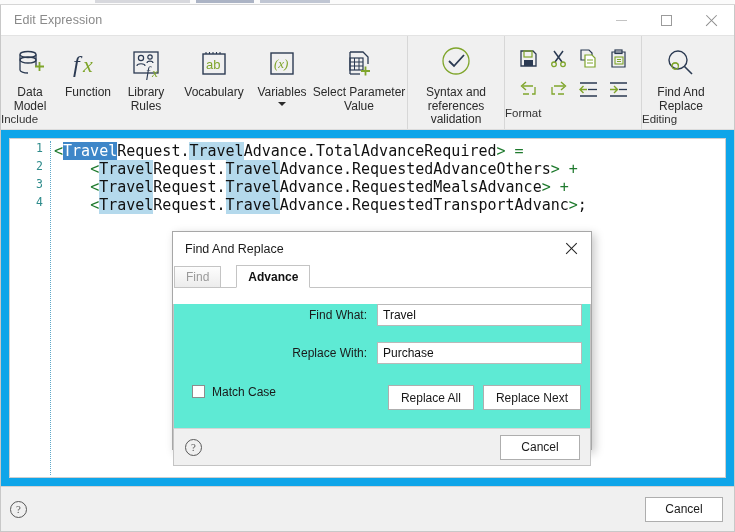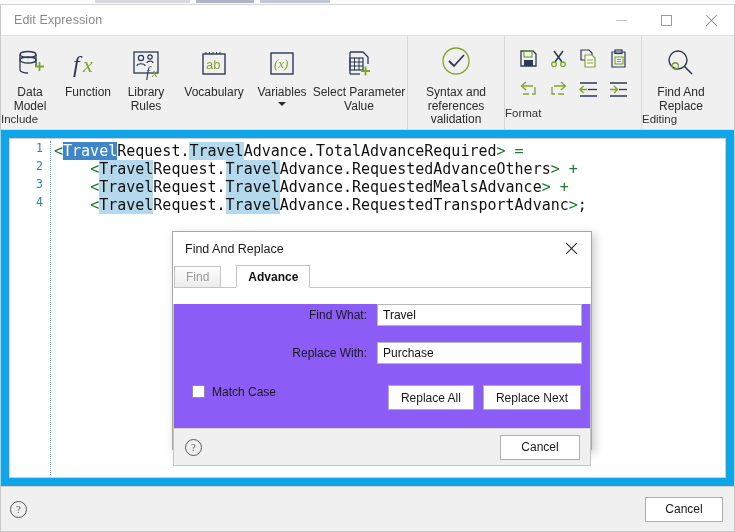--- a/index.html
+++ b/index.html
@@ -314,21 +314,21 @@
     color: #111111;
     font-weight: bold;
     height: 23px;
   }
 
   .modal-body {
     position: relative;
     height: 124px;
     border-left: 1px solid #c4c4c4;
     border-right: 1px solid #c4c4c4;
-    background: #8b5cf6;
+    background: #5eead4;
   }
   .field-row {
     display: flex;
     align-items: center;
     margin-top: 16px;
   }
   .field-row .flabel {
     width: 203px;
     text-align: right;
     padding-right: 10px;

